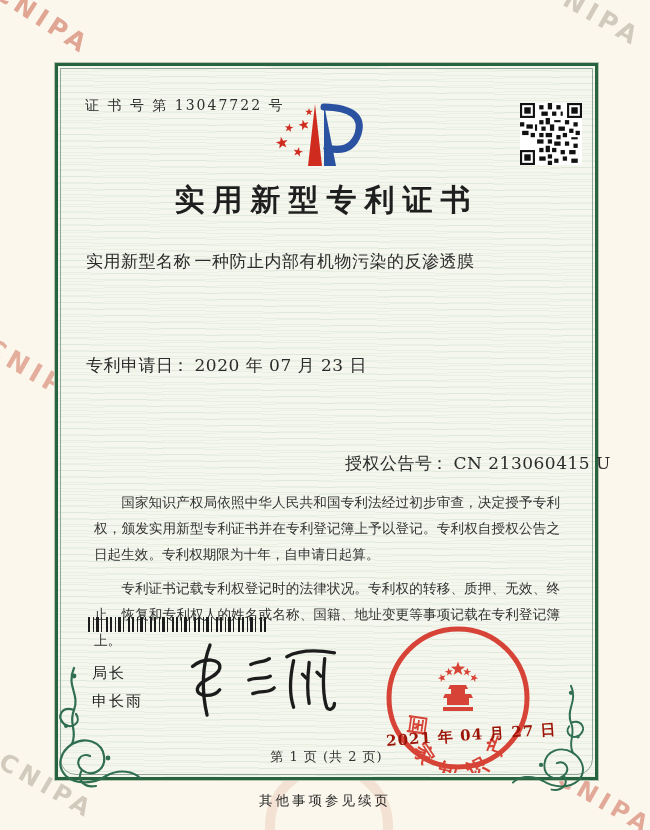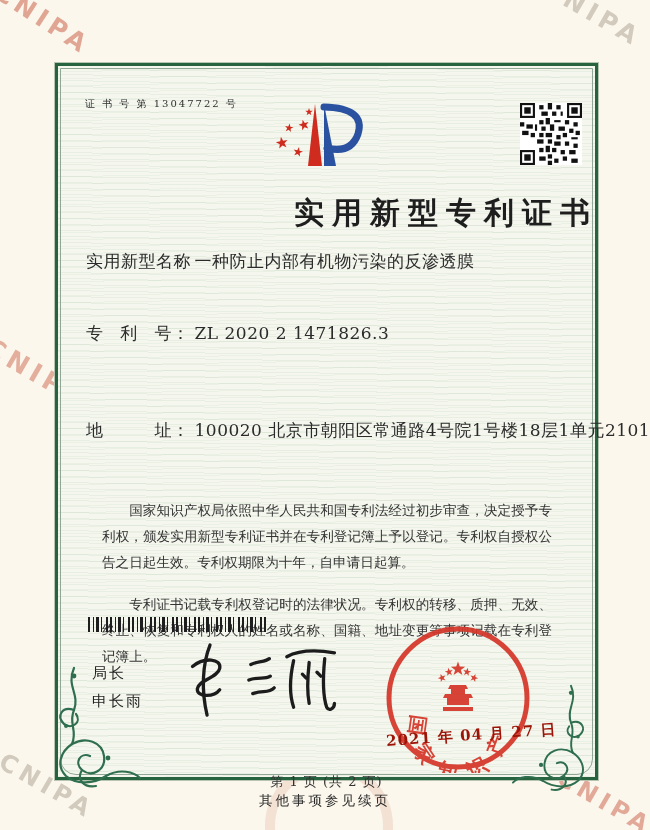--- a/index.html
+++ b/index.html
@@ -40,39 +40,39 @@
       repeating-linear-gradient(1deg, rgba(112,160,118,.10) 0 1px, rgba(0,0,0,0) 1px 6px),
       repeating-linear-gradient(-1deg, rgba(112,160,118,.08) 0 1px, rgba(0,0,0,0) 1px 7px),
       #f5f7ee;
   }
   .frame-inner{
     position:absolute;inset:2px;border:1px solid #8fa794;
     border-bottom-left-radius:16px;border-bottom-right-radius:16px;
   }
 
   
-  .cert-no{position:absolute;left:85px;top:97px;font-size:10px;letter-spacing:2px;color:#2e2e2e;}
+  .cert-no{position:absolute;left:85px;top:97px;font-size:14px;letter-spacing:2px;color:#2e2e2e;}
   .logo{position:absolute;left:252px;top:92px;}
   .qr{position:absolute;left:520px;top:103px;}
   .title{
-    position:absolute;left:55px;top:180px;width:543px;text-align:right;
-    font-size:30px;font-weight:700;letter-spacing:8px;color:#1e1e1e;margin-top:13px;
+    position:absolute;left:55px;top:180px;width:543px;text-align:center;
+    font-size:30px;font-weight:700;letter-spacing:8px;color:#1e1e1e;
   }
 
   
   .frow{position:absolute;left:86px;font-size:17px;letter-spacing:.5px;color:#2b2b2b;white-space:nowrap;}
   .flabel{display:inline-block;width:86px;text-align:justify;text-align-last:justify;vertical-align:bottom;}
   .fval{margin-left:5px;}
   .r1{top:250px}.r2{top:290px}.r3{top:322px}.r4{top:354px}.r5{top:386px}.r6{top:419px}
   .r7a{top:452px}.r7b{top:452px;left:345px;}
 
   
   .paras{position:absolute;left:86px;top:481px;width:482px;font-size:13.6px;
     line-height:1.92;color:#333;text-align:justify;}
-  .paras p{margin:16px;text-indent:2em;}
+  .paras p{margin:8px;text-indent:2em;}
 
   
   .barcode{
     position:absolute;left:88px;top:617px;width:178px;height:15px;
     background:repeating-linear-gradient(90deg,
       #1d1d1d 0 2px,transparent 2px 5px,
       #1d1d1d 5px 6px,transparent 6px 8px,
       #1d1d1d 8px 11px,transparent 11px 13px,
       #1d1d1d 13px 14px,transparent 14px 18px,
       #1d1d1d 18px 20px,transparent 20px 22px);
@@ -92,21 +92,21 @@
     color:#9c1407;letter-spacing:1px;transform:rotate(-4deg);white-space:nowrap;
   }
 
   
   .flourish{position:absolute;}
   .fl-left{left:36px;top:666px;}
   .fl-right{left:506px;top:684px;transform:scaleX(-1);}
 
   
   .page-num{position:absolute;left:55px;top:748px;width:543px;text-align:center;
-    font-size:13px;letter-spacing:1px;color:#333;margin-top:25px;}
+    font-size:13px;letter-spacing:1px;color:#333;}
   .continuation{position:absolute;left:0;top:792px;width:650px;text-align:center;
     font-size:13.5px;letter-spacing:3px;color:#2a2a2a;}
 </style>
 </head>
 <body>
 
 <div class="page">
 
   <div class="wm wm1">CNIPA</div>
   <div class="wm wm2">CNIPA</div>
@@ -195,25 +195,25 @@
         <rect x="24" y="26" width="3" height="2"></rect>
         <rect x="13" y="27" width="2" height="2"></rect>
     </g>
   </svg>
 
   <div class="title">实用新型专利证书</div>
 
   <div class="frow r1">
     <span class="flabel">实用新型名称</span><span>：</span><span class="fval">一种防止内部有机物污染的反渗透膜</span>
   </div>
-  <div class="frow r3">
-    <span class="flabel">专利号</span><span>：</span><span class="fval">ZL 2020 2 1471826.3</span>
-  </div>
-  <div class="frow r6">
-    <span class="flabel">地址</span><span>：</span><span class="fval">100020 北京市朝阳区常通路4号院1号楼18层1单元2101</span>
+  <div class="frow r4">
+    <span class="flabel">专利申请日</span><span>：</span><span class="fval">2020 年 07 月 23 日</span>
+  </div>
+  <div class="frow r7b">
+    <span class="flabel">授权公告号</span><span>：</span><span class="fval">CN 213060415 U</span>
   </div>
 
   <div class="paras">
     <p>国家知识产权局依照中华人民共和国专利法经过初步审查，决定授予专利权，颁发实用新型专利证书并在专利登记簿上予以登记。专利权自授权公告之日起生效。专利权期限为十年，自申请日起算。</p>
     <p>专利证书记载专利权登记时的法律状况。专利权的转移、质押、无效、终止、恢复和专利权人的姓名或名称、国籍、地址变更等事项记载在专利登记簿上。</p>
   </div>
 
   <div class="barcode"></div>
 
   <div class="off off-title">局长</div>

